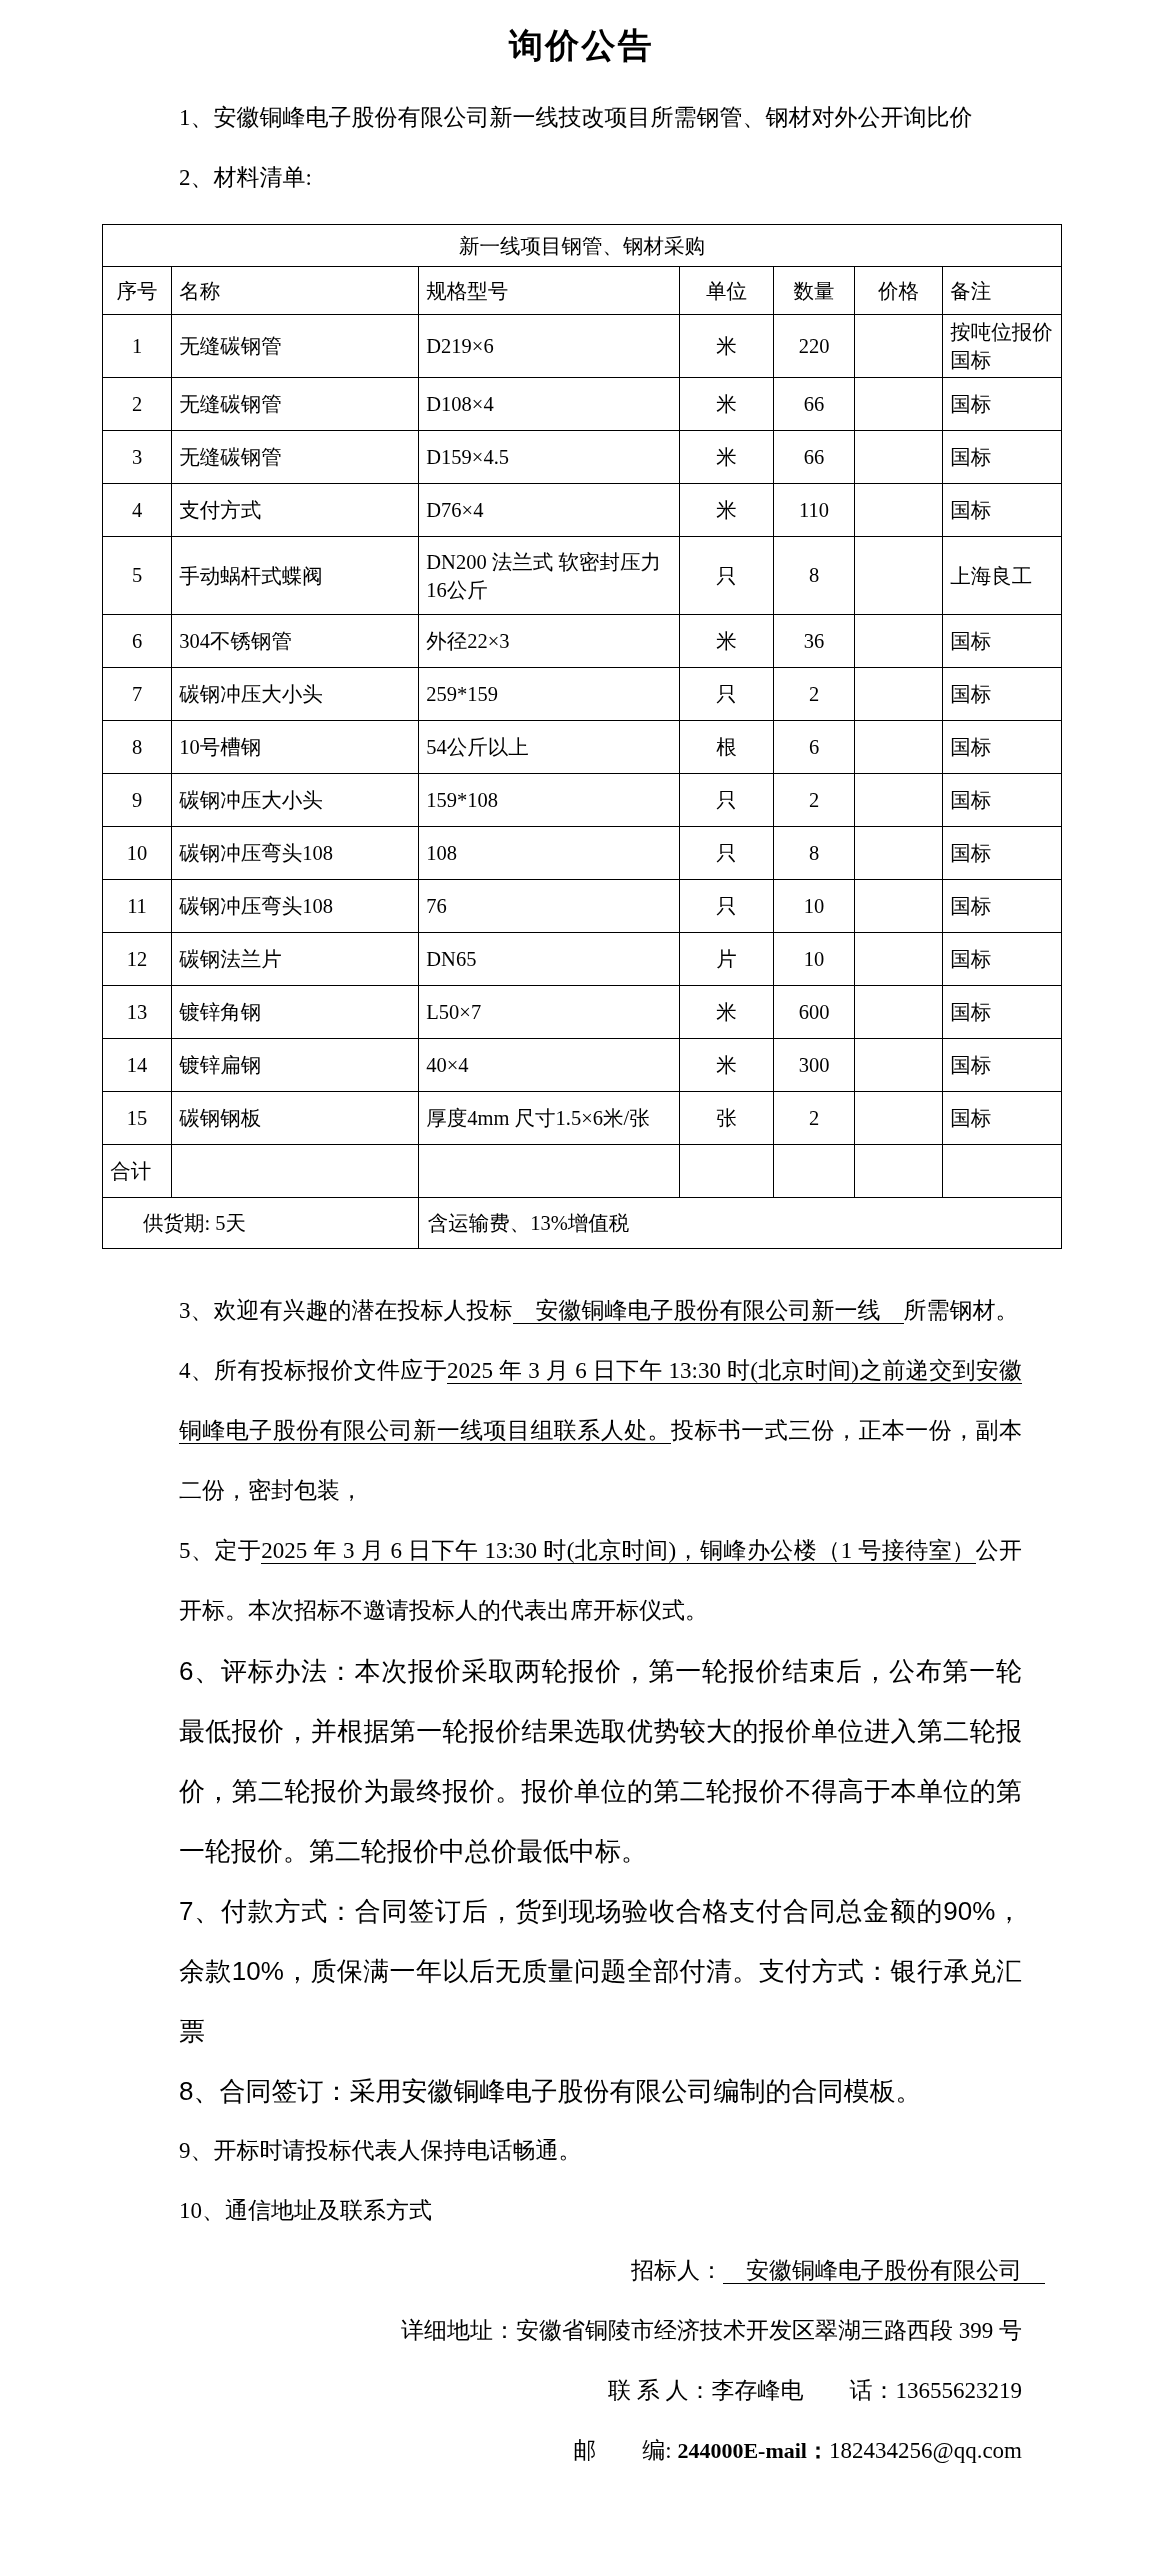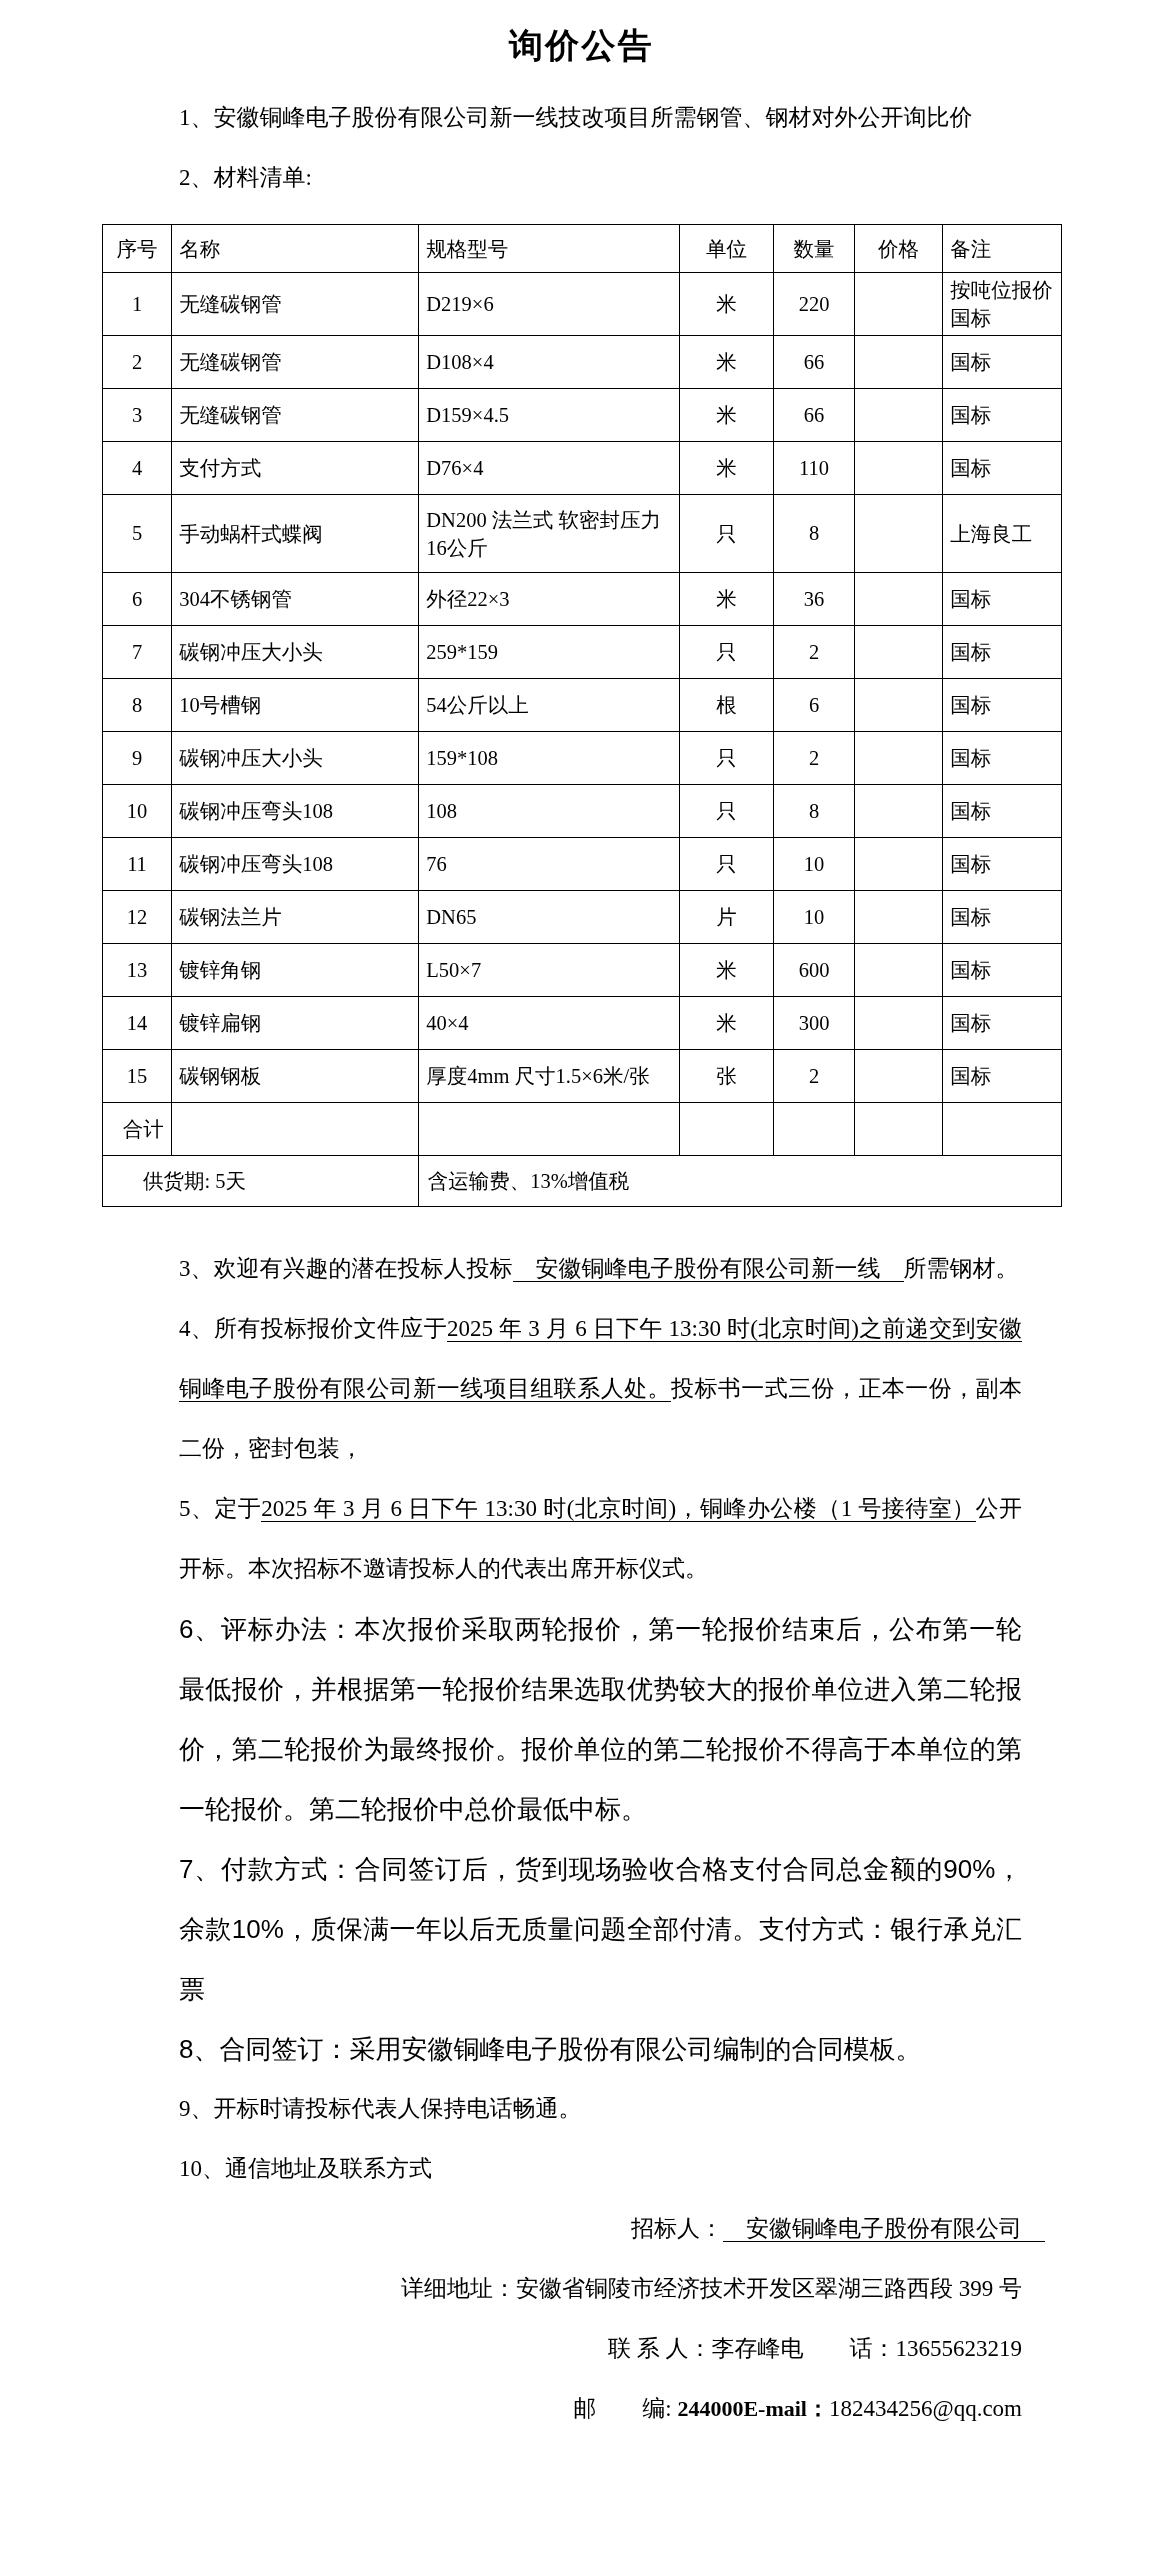--- a/index.html
+++ b/index.html
@@ -33,21 +33,21 @@
   tr.head-row{height:48px;}
   #rows tr{height:53px;}
   #rows tr:nth-child(1){height:63px;}
   #rows tr:nth-child(5){height:78px;}
   
   tr.head-row td:nth-child(1),#rows td:nth-child(1),
   tr.head-row td:nth-child(4),#rows td:nth-child(4),
   tr.head-row td:nth-child(5),#rows td:nth-child(5),
   tr.head-row td:nth-child(6),#rows td:nth-child(6){text-align:center;}
   tr.total-row{height:53px;}
-  tr.total-row td:first-child{text-align:right;font-family:Liberation Mono, monospace;}
+  tr.total-row td:first-child{text-align:left;font-family:Liberation Mono, monospace;}
   tr.foot-row{height:51px;}
   tr.foot-row td.delivery{padding-left:40px;}
   tr.foot-row td.freight{padding-left:8.8px;}
   .lower{margin-top:32px;margin-left:77px;width:843px;font-size:23px;line-height:60px;text-align:justify;}
   .lower p{margin:0;}
   .boldp{
     font-family:"Liberation Sans","DejaVu Sans",sans-serif;
     font-weight:normal;font-size:26px;
   }
   .u{border-bottom:1.5px solid #000;}
@@ -73,20 +73,23 @@
     <colgroup>
       <col style="width:69px">
         <col style="width:247px">
         <col style="width:261px">
       <col style="width:94px">
         <col style="width:81px">
         <col style="width:88px">
         <col style="width:119px">
     </colgroup>
     <tbody>
+      <tr class="caption-row">
+        <td colspan="7">新一线项目钢管、钢材采购</td>
+      </tr>
       <tr class="head-row" id="head-row">
           <td>序号</td>
           <td>名称</td>
           <td>规格型号</td>
           <td>单位</td>
           <td>数量</td>
           <td>价格</td>
           <td>备注</td>
         </tr>
     </tbody>

